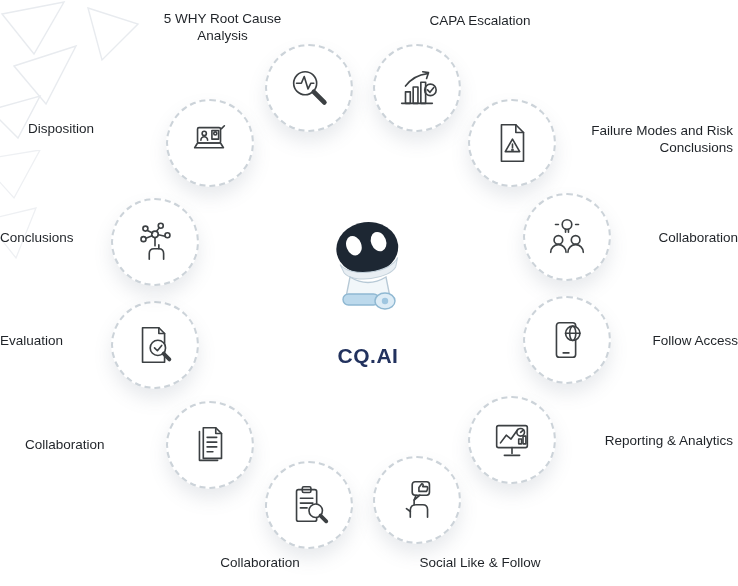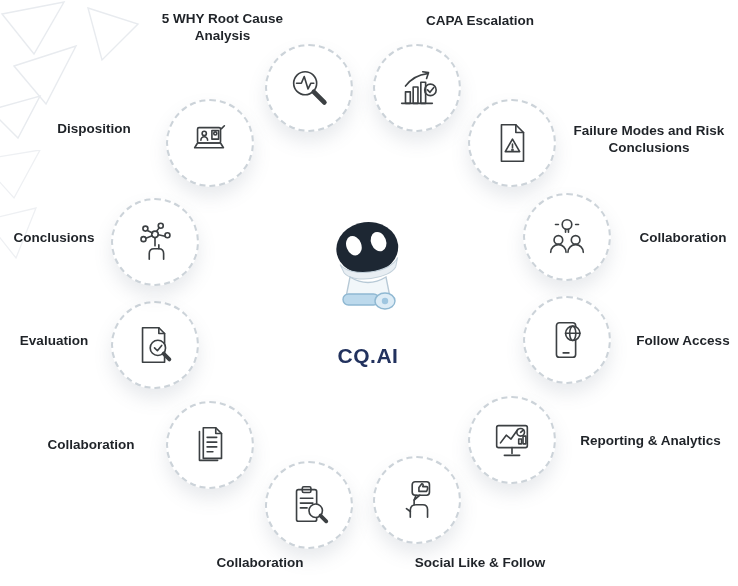--- a/index.html
+++ b/index.html
@@ -10,25 +10,25 @@
   .deco{position:absolute;pointer-events:none;}
   .node-circle{
     position:absolute;width:88px;height:88px;border-radius:50%;
     background:#fff;border:2px dashed #ccd3d9;
     box-shadow:0 10px 18px rgba(110,125,140,.16);
     display:flex;align-items:center;justify-content:center;box-sizing:border-box;
   }
   .node-circle svg{display:block;}
   .icon{stroke:#3c4043;fill:none;stroke-width:1.7;stroke-linecap:round;stroke-linejoin:round;}
   .node-label{
-    position:absolute;font-size:13.5px;font-weight:bold;color:#1f2328;line-height:17px;
+    position:absolute;font-size:13.5px;font-weight:normal;color:#1f2328;line-height:17px;
   }
   .t-center{text-align:center;}
-  .t-left{text-align:center;}
-  .t-right{text-align:center;}
+  .t-left{text-align:right;}
+  .t-right{text-align:left;}
   #center-wrap{position:absolute;left:303px;top:214px;width:130px;text-align:center;}
   #center-label{
     margin-top:16px;font-size:21px;font-weight:bold;color:#22325e;letter-spacing:.5px;
     font-family:"Liberation Sans",sans-serif;
   }
 </style>
 </head>
 <body>
 
 <div id="stage">

